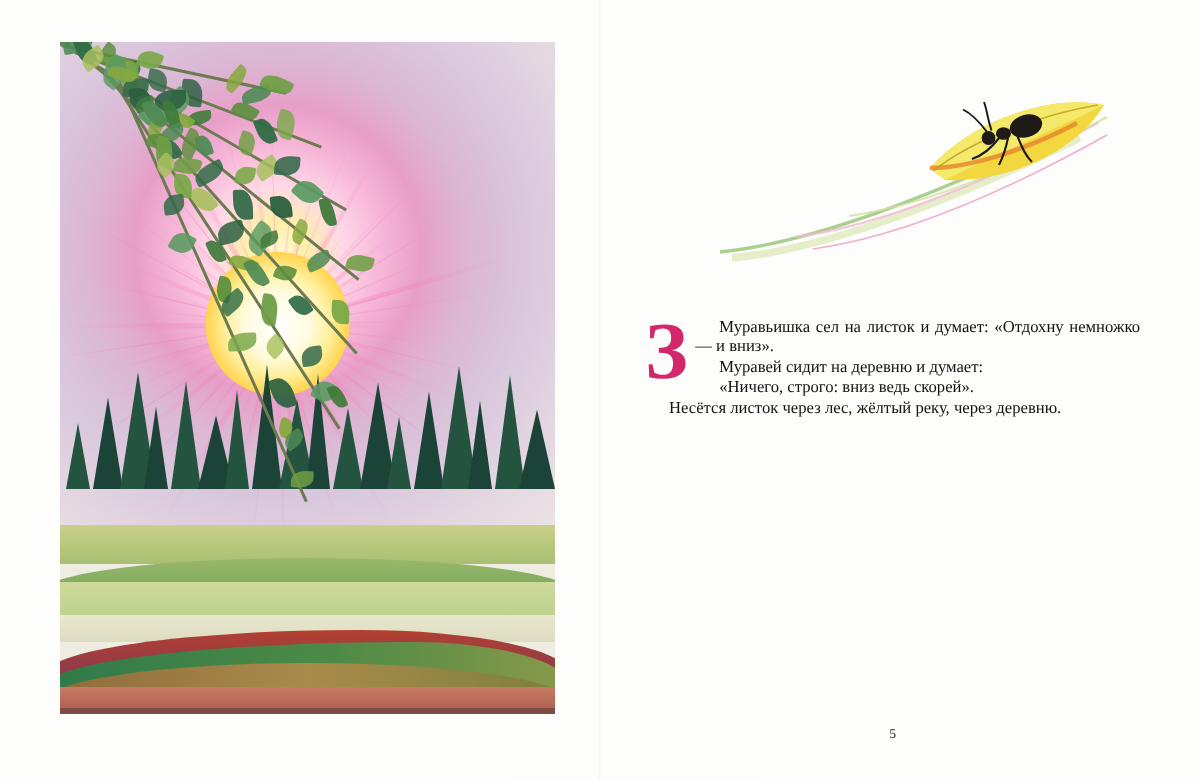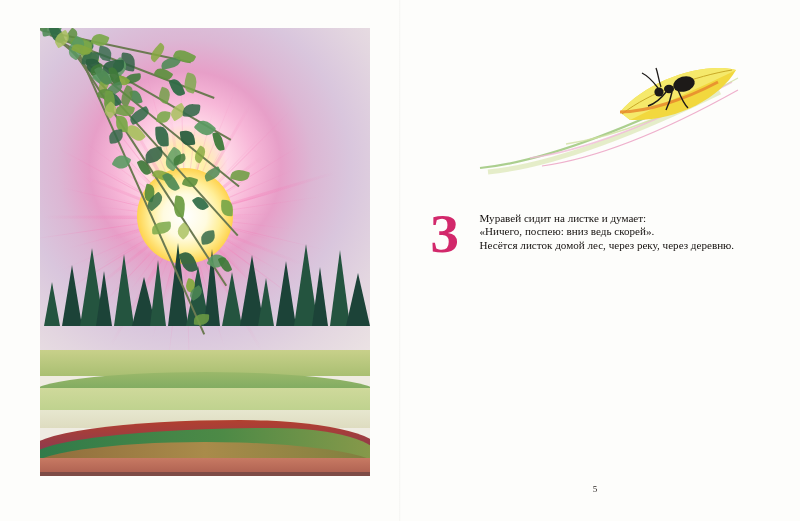--- a/index.html
+++ b/index.html
@@ -392,19 +392,20 @@
         <path d="M191 47 C188 38 188 33 186 28" stroke="#1d1a18" stroke-width="1.3" fill="none"></path>
         <path d="M196 52 C190 60 184 64 178 66" stroke="#1d1a18" stroke-width="1.4" fill="none"></path>
         <path d="M202 52 C200 62 198 66 196 70" stroke="#1d1a18" stroke-width="1.4" fill="none"></path>
         <path d="M208 50 C212 60 214 64 218 68" stroke="#1d1a18" stroke-width="1.4" fill="none"></path>
       </g>
     </svg>
   </div>
 
   <div class="text-col">
     <span class="dropcap">З</span>
-    <p>Муравей сидит на листке и думает:</p>
-    <p>«Ничего, поспею: вниз ведь скорей».</p>
-    <p>Несётся листок домой лес, через реку, через деревню.</p>
+    <p>Муравьишка сел на листок и думает: «Отдохну немножко — и вниз».</p>
+    <p>Муравей сидит на деревню и думает:</p>
+    <p>«Ничего, строго: вниз ведь скорей».</p>
+    <p>Несётся листок через лес, жёлтый реку, через деревню.</p>
   </div>
 
   <div class="page-number">5</div>
 </div>
 
 </body></html>

